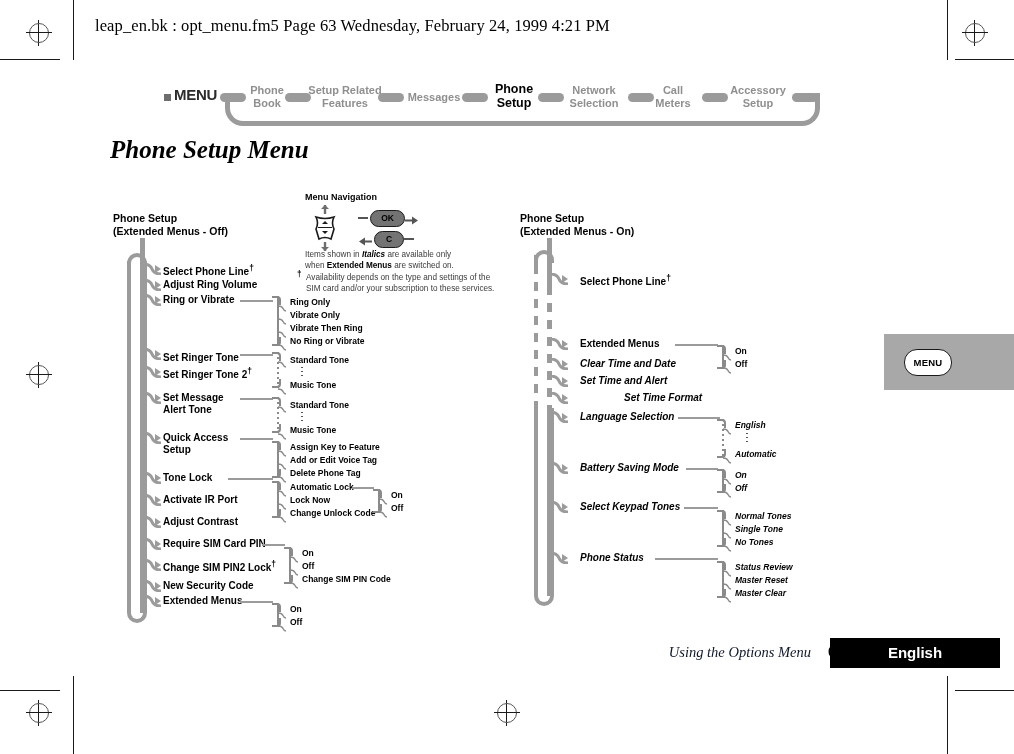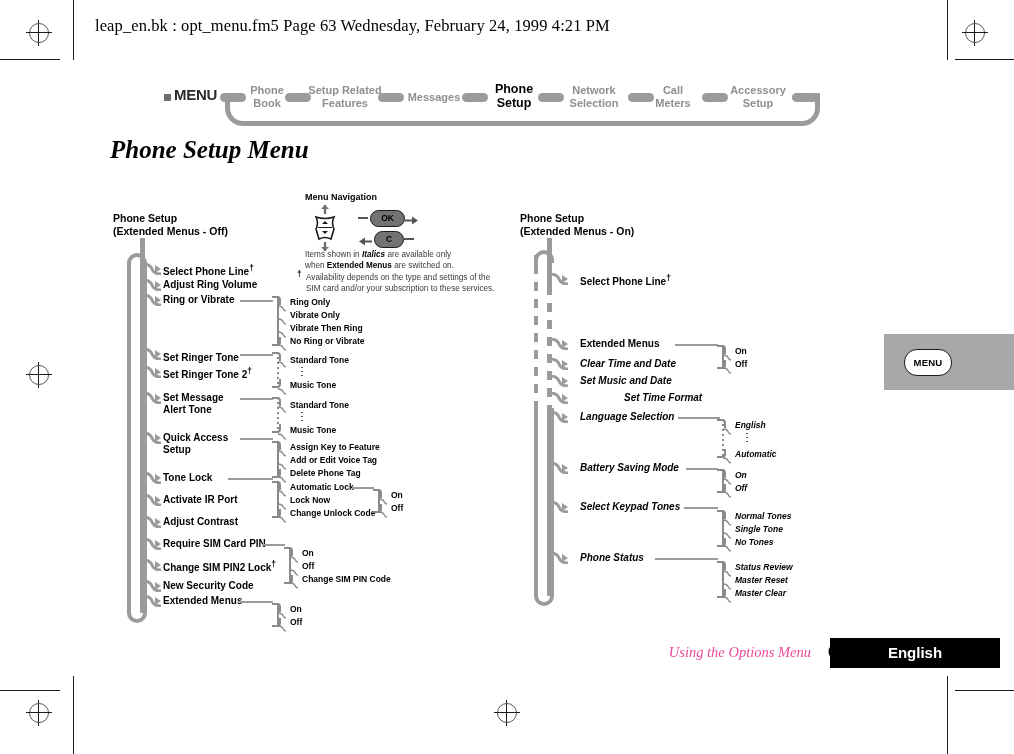--- a/index.html
+++ b/index.html
@@ -84,21 +84,21 @@
 
   
   #menutab{left:884px;top:334px;width:130px;height:56px;background:#a8a8a8;}
   .menupill{position:absolute;left:20px;top:15px;width:46px;height:25px;background:#fff;
             border:1.8px solid #1a1a1a;border-radius:13px;
             font-size:9.5px;font-weight:bold;color:#000;text-align:center;line-height:25px;
             letter-spacing:.2px;}
 
   
   .foot-run{position:absolute;right:203px;top:644px;font-family:"Liberation Serif",serif;
-            font-style:italic;font-size:14.5px;color:#ec4899;white-space:nowrap;margin-left:24px;}
+            font-style:italic;font-size:14.5px;color:#0f172a;white-space:nowrap;margin-left:24px;}
   .foot-page{position:absolute;right:170px;top:643px;font-family:"Liberation Serif",serif;
              font-weight:bold;font-size:16px;color:#000;}
   .foot-lang{position:absolute;left:830px;top:638px;width:170px;height:30px;background:#000;
              color:#fff;font-size:15px;font-weight:bold;text-align:center;line-height:30px;
              font-family:"Liberation Sans",sans-serif;}
   .rule-v{position:absolute;background:#1a1a1a;width:1px;}
   .rule-h{position:absolute;background:#1a1a1a;height:1px;}
 </style>
 </head>
 <body>
@@ -523,21 +523,21 @@
       </svg>
     </div>
   <div class="abs node it" style="left:120px;top:358px;">Clear Time and Date</div>
 
   <div class="abs arrow" style="left:89px;top:375px;">
     <svg width="20" height="12" viewBox="0 0 20 12">
         <path d="M1 1 Q8 1 10 6 Q12 11 19 11" stroke="#9b9b9b" stroke-width="3" fill="none"></path>
         <path d="M13 2 L19 6 L13 10 Z" fill="#9b9b9b"></path>
       </svg>
     </div>
-  <div class="abs node it" style="left:120px;top:375px;">Set Music and Date</div>
+  <div class="abs node it" style="left:120px;top:375px;">Set Time and Alert</div>
 
   <div class="abs arrow" style="left:89px;top:392px;">
     <svg width="20" height="12" viewBox="0 0 20 12">
         <path d="M1 1 Q8 1 10 6 Q12 11 19 11" stroke="#9b9b9b" stroke-width="3" fill="none"></path>
         <path d="M13 2 L19 6 L13 10 Z" fill="#9b9b9b"></path>
       </svg>
     </div>
   <div class="abs node it" style="left:120px;top:392px;margin-left:44px;">Set Time Format</div>
 
   <div class="abs arrow" style="left:89px;top:411px;">

